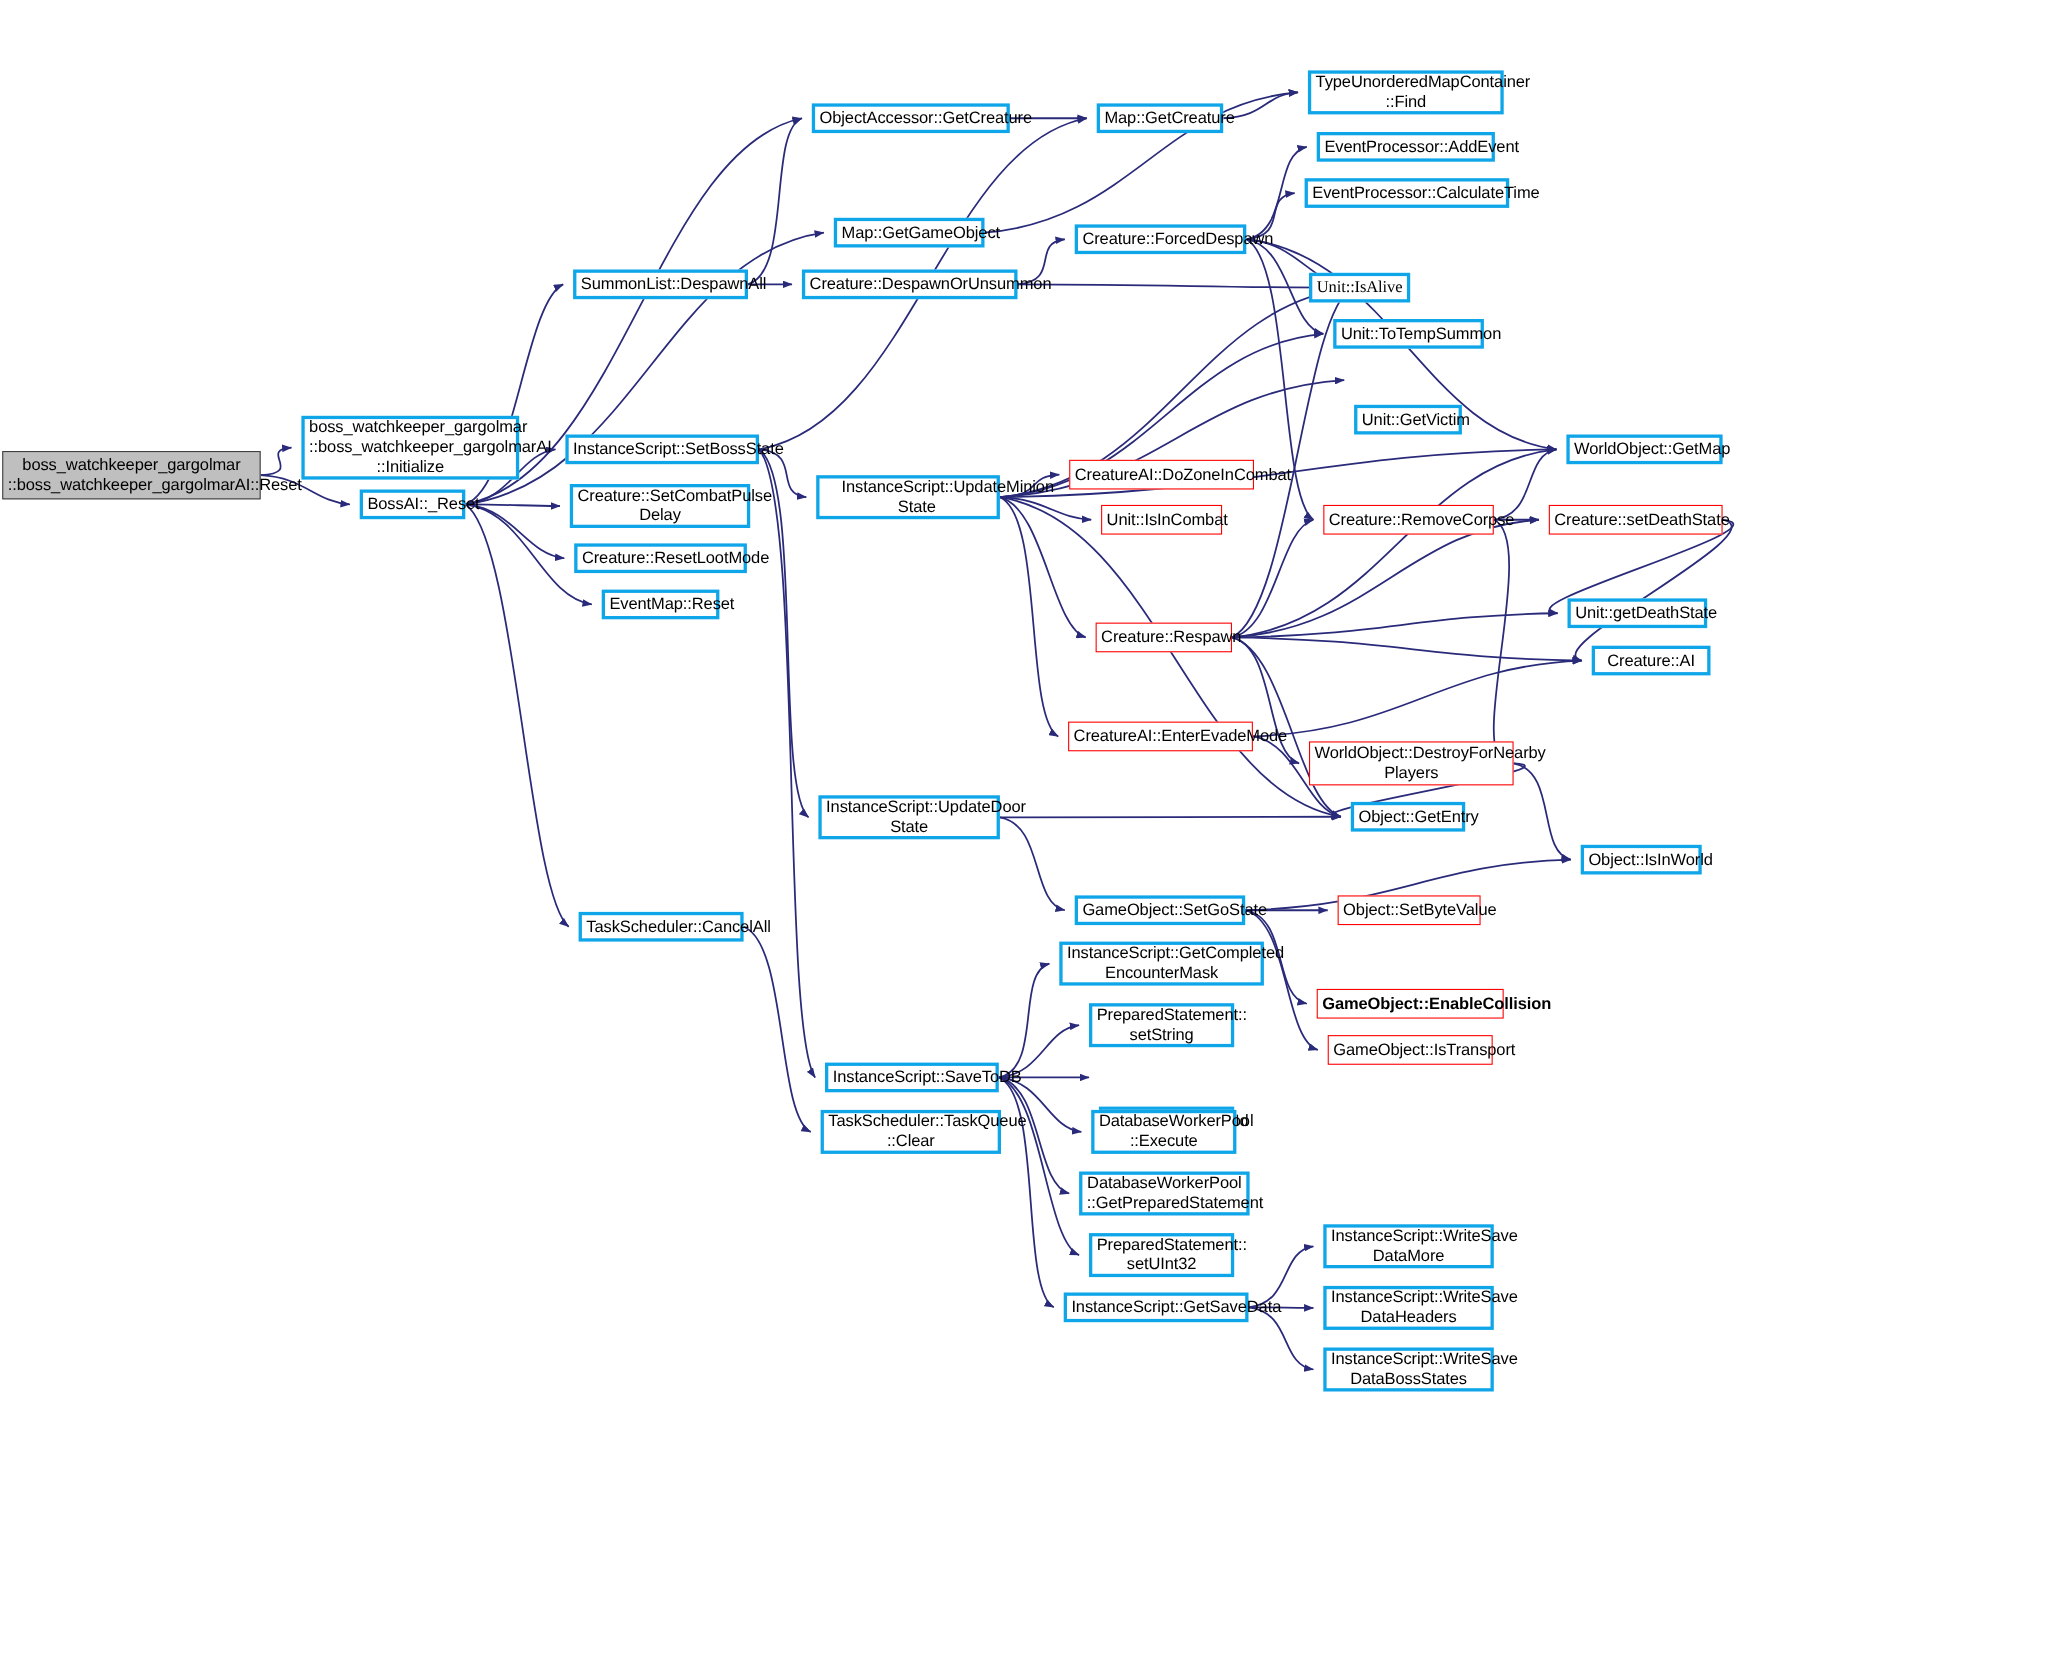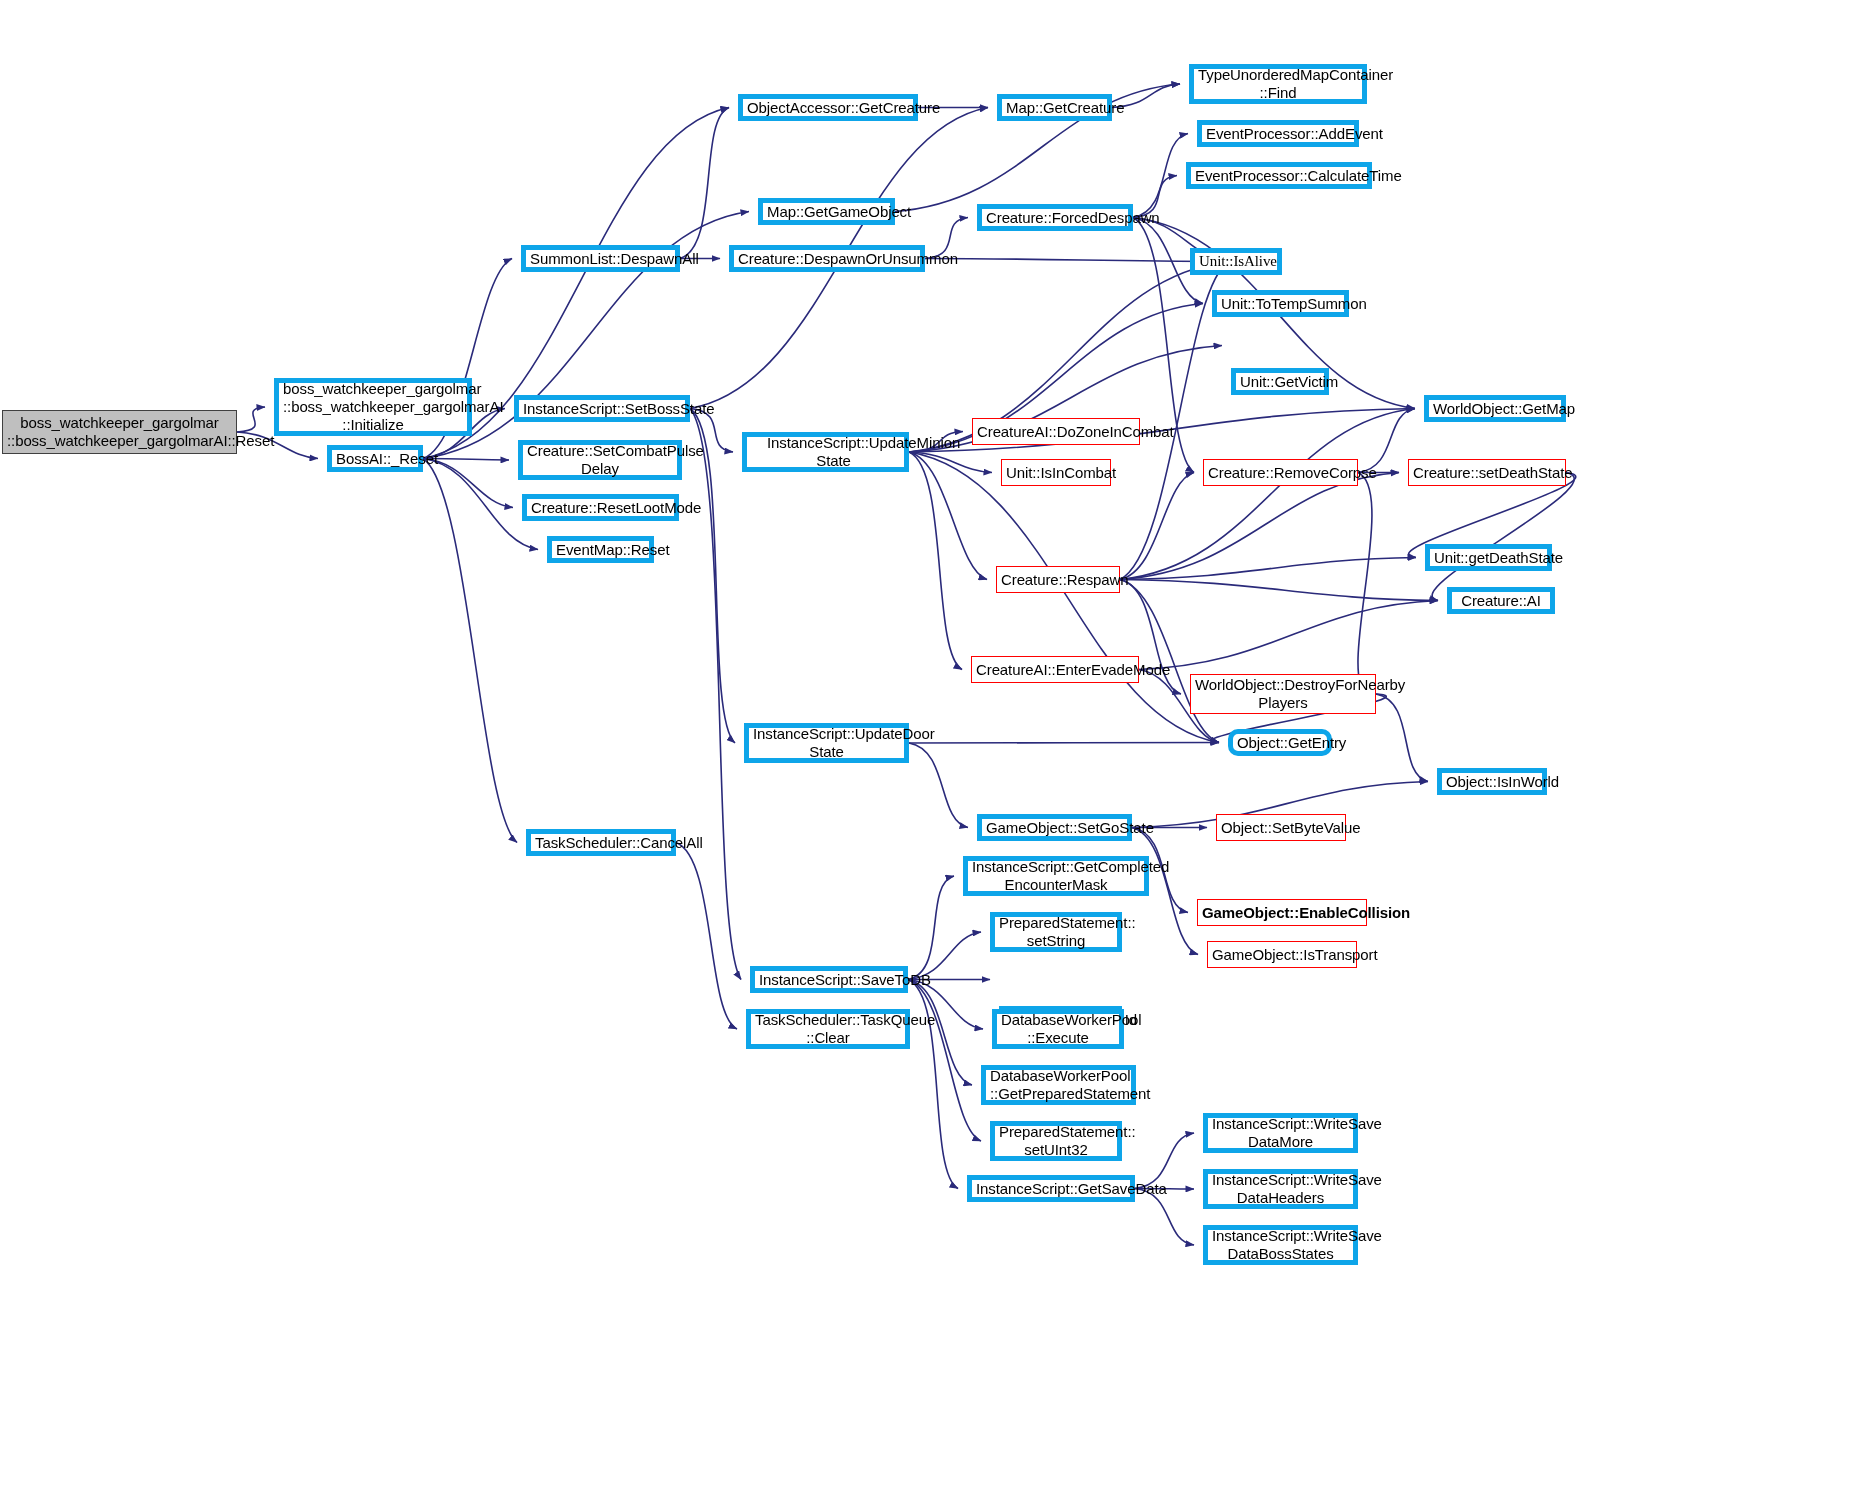--- a/index.html
+++ b/index.html
@@ -25,21 +25,21 @@
     pointer-events: none;
   }
   .node {
     position: absolute;
     box-sizing: border-box;
     display: flex;
     align-items: center;
     justify-content: center;
     text-align: center;
     background: #ffffff;
-    border: 5px solid #0ea5e9;
+    border: 3px solid #0ea5e9;
     color: #000000;
     font-size: 15px;
     line-height: 1.18;
     letter-spacing: -0.1px;
     white-space: pre-line;
     padding: 0 4px;
     z-index: 5;
   }
   .node.red {
     border: 1.6px solid #ff0000;
@@ -172,21 +172,21 @@
       <div class="node red" style="left: 1408px; top: 459px; width: 158px; height: 27px;"><span class="node-label">Creature::setDeathState</span></div>
       <div class="node" style="left: 1425px; top: 544px; width: 127px; height: 27px;"><span class="node-label">Unit::getDeathState</span></div>
       <div class="node" style="left: 1447px; top: 587px; width: 108px; height: 27px;"><span class="node-label">Creature::AI</span></div>
       <div class="node red" style="left: 996px; top: 566px; width: 124px; height: 27px;"><span class="node-label">Creature::Respawn</span></div>
       <div class="node red" style="left: 971px; top: 656px; width: 168px; height: 27px;"><span class="node-label">CreatureAI::EnterEvadeMode</span></div>
       <div class="node red" style="left: 1190px; top: 674px; width: 186px; height: 40px;"><span class="node-label">WorldObject::DestroyForNearby
 Players</span></div>
       <div class="node" style="left: 1437px; top: 768px; width: 110px; height: 27px;"><span class="node-label">Object::IsInWorld</span></div>
       <div class="node" style="left: 744px; top: 723px; width: 165px; height: 40px;"><span class="node-label">InstanceScript::UpdateDoor
 State</span></div>
-      <div class="node" style="left: 1228px; top: 729px; width: 104px; height: 27px; border-radius: 10px;"><span class="node-label">Object::GetEntry</span></div>
+      <div class="node" style="left: 1228px; top: 729px; width: 104px; height: 27px;"><span class="node-label">Object::GetEntry</span></div>
       <div class="node" style="left: 977px; top: 814px; width: 155px; height: 27px;"><span class="node-label">GameObject::SetGoState</span></div>
       <div class="node red" style="left: 1216px; top: 814px; width: 130px; height: 27px;"><span class="node-label">Object::SetByteValue</span></div>
       <div class="node red" style="left: 1197px; top: 899px; width: 170px; height: 27px; font-weight: bold;"><span class="node-label">GameObject::EnableCollision</span></div>
       <div class="node red" style="left: 1207px; top: 941px; width: 150px; height: 27px;"><span class="node-label">GameObject::IsTransport</span></div>
       <div class="node" style="left: 963px; top: 856px; width: 186px; height: 40px;"><span class="node-label">InstanceScript::GetCompleted
 EncounterMask</span></div>
       <div class="node" style="left: 990px; top: 912px; width: 132px; height: 40px;"><span class="node-label">PreparedStatement::
 setString</span></div>
       <div class="node" style="left: 750px; top: 966px; width: 158px; height: 27px;"><span class="node-label">InstanceScript::SaveToDB</span></div>
       <div class="node" style="left: 999px; top: 966px; width: 123px; height: 27px; margin-top: 40px;"><span class="node-label">Map::GetInstanceId</span></div>

